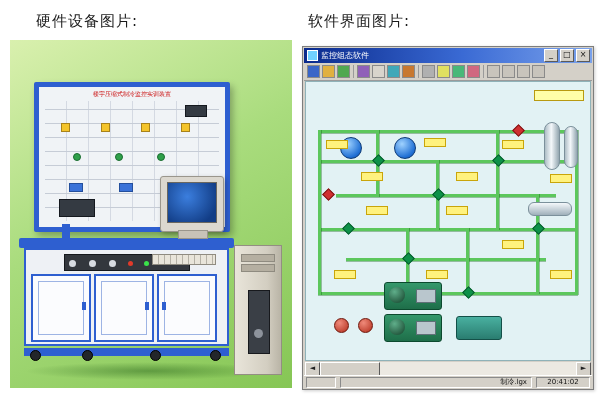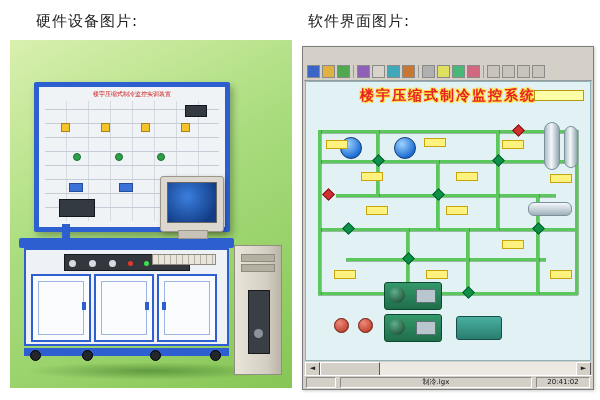--- a/index.html
+++ b/index.html
@@ -178,27 +178,39 @@
       <div class="bay" style="top:8px;"></div>
       <div class="bay" style="top:18px;"></div>
       <div class="vent">
         <div class="vent-knob"></div>
       </div>
     </div>
   </div>
 
   <div class="shot">
 
+    <div class="titlebar">
+      <span class="app-ico"></span>
+      <span class="wtitle">监控组态软件</span>
+      <span class="wbtn">
+          <i>_</i>
+        </span>
+      <span class="wbtn">
+          <i>□</i>
+        </span>
+      <span class="wbtn">
+          <i>×</i>
+        </span>
+    </div>
 
     <div class="toolbar">
       <span class="ic"></span><span class="ic"></span><span class="ic"></span><span class="sep"></span><span class="ic"></span><span class="ic"></span><span class="ic"></span><span class="ic"></span><span class="sep"></span><span class="ic"></span><span class="ic"></span><span class="ic"></span><span class="ic"></span><span class="sep"></span><span class="ic"></span><span class="ic"></span><span class="ic"></span><span class="ic"></span>
     </div>
 
     <div class="canvas">
-      <div class="main-title">楼宇压缩式制冷监控系统</div>
       <div class="timebox"></div>
 
       <div class="ph" style="left:12px;top:48px;width:260px;"></div>
       <div class="ph" style="left:12px;top:78px;width:260px;"></div>
       <div class="ph" style="left:30px;top:112px;width:220px;"></div>
       <div class="ph" style="left:12px;top:146px;width:260px;"></div>
       <div class="ph" style="left:40px;top:176px;width:200px;"></div>
       <div class="ph" style="left:12px;top:210px;width:260px;"></div>
       <div class="pv" style="left:12px;top:48px;height:165px;"></div>
       <div class="pv" style="left:269px;top:48px;height:165px;"></div>
@@ -253,18 +265,18 @@
     </div>
 
     <div class="hscroll">
       <div class="sbtn" style="left:0;">◄</div>
       <div class="thumb"></div>
       <div class="sbtn" style="right:0;">►</div>
     </div>
 
     <div class="statusbar">
       <span class="cell" style="width:20px;"></span>
-      <span class="cell" style="flex:1;text-align:center;">制冷.lgx</span>
+      <span class="cell" style="flex:1;text-align:right;">制冷.lgx</span>
       <span class="cell" style="width:44px;text-align:center;">20:41:02</span>
     </div>
   </div>
 
 </div>
 
 </body></html>

